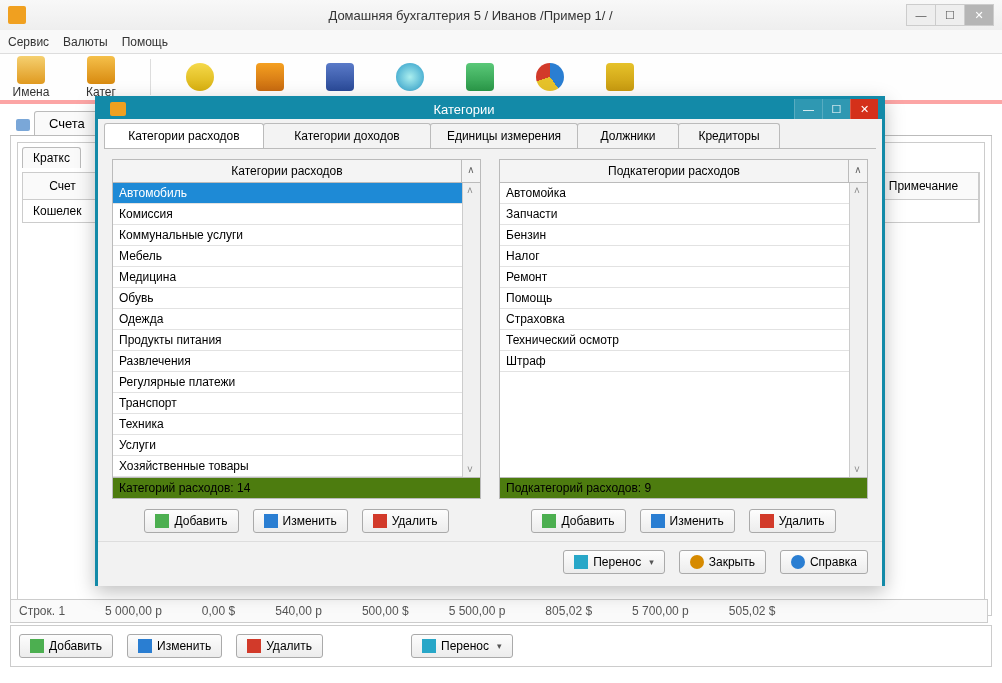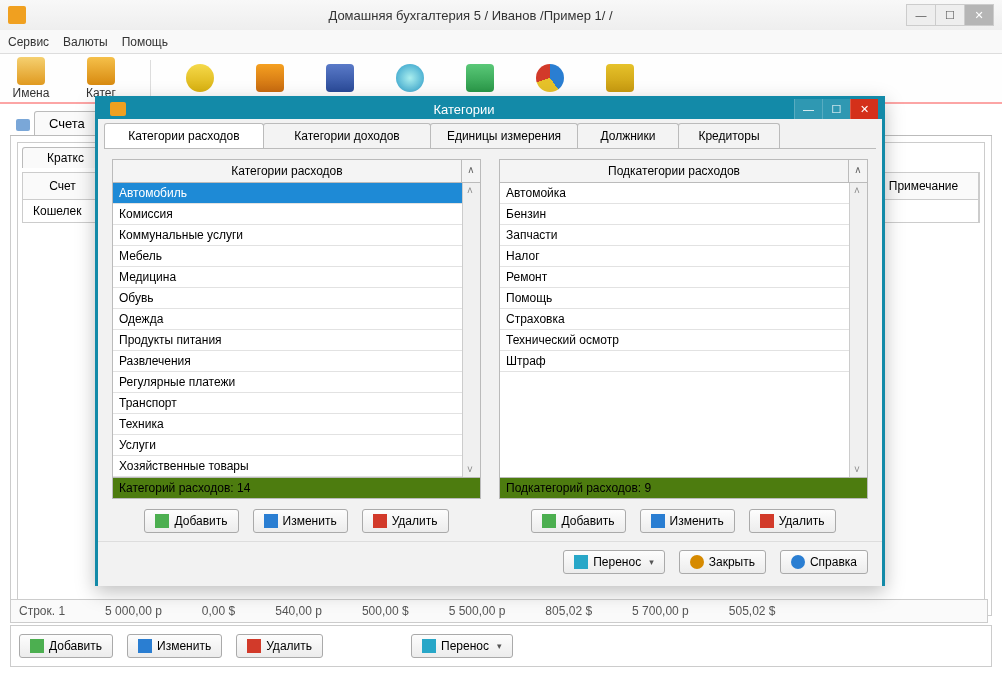--- a/index.html
+++ b/index.html
@@ -10,33 +10,33 @@
 .main-titlebar { height: 30px; background: linear-gradient(#f8f8f8, #eee); display: flex; align-items: center; padding: 0 8px; }
 .main-titlebar .folder-icon { width: 18px; height: 18px; background: #f0a020; border-radius: 2px; margin-right: 8px; }
 .main-title { flex: 1; text-align: center; color: #333; font-size: 13px; }
 .main-win-buttons { display: flex; }
 .main-win-buttons .wb { width: 30px; height: 22px; background: #eee; border: 1px solid #ccc; margin-left: -1px; display: flex; align-items: center; justify-content: center; font-size: 11px; color: #555; }
 .main-win-buttons .wb.close { background: #b5b5b5; color: #fff; }
 
 .menubar { height: 24px; background: #f9f9f9; border-bottom: 1px solid #ddd; display: flex; align-items: center; padding: 0 8px; gap: 14px; color: #333; }
 .menubar span { cursor: default; }
 
-.toolbar { height: 50px; background: #fefefe; border-bottom: 2px solid #fca5a5; display: flex; align-items: center; padding: 4px 10px; gap: 28px; }
+.toolbar { height: 50px; background: #fefefe; border-bottom: 4px solid #fca5a5; display: flex; align-items: center; padding: 4px 10px; gap: 28px; }
 .toolbar-item { display: flex; flex-direction: column; align-items: center; font-size: 11px; color: #333; width: 42px; }
 .toolbar-item .ticon { width: 28px; height: 28px; border-radius: 4px; margin-bottom: 1px; }
 .toolbar .sep { width: 1px; height: 36px; background: #ddd; }
 
 .main-body { flex: 1; padding: 6px 10px 10px 10px; position: relative; }
 .tabstrip { height: 26px; display: flex; align-items: flex-end; border-bottom: 1px solid #bbb; }
 .tabstrip .tab-icon { width: 14px; height: 12px; background: #7aa7d8; border-radius: 2px; margin: 0 4px 4px 6px; }
 .tab { padding: 4px 14px; border: 1px solid #bbb; border-bottom: none; background: #fafafa; border-top-left-radius: 3px; border-top-right-radius: 3px; font-size: 13px; }
 
 .panel-under { border: 1px solid #ccc; border-top: none; padding: 6px; height: 480px; }
 .panel-under-inner { border: 1px solid #ccc; padding: 4px; height: 100%; }
-.inner-tab { display: inline-block; padding: 3px 24px; border: 1px solid #bbb; border-bottom: none; background: #fafafa; border-top-left-radius: 3px; border-top-right-radius: 3px; }
+.inner-tab { display: inline-block; padding: 3px 10px; border: 1px solid #bbb; border-bottom: none; background: #fafafa; border-top-left-radius: 3px; border-top-right-radius: 3px; }
 
 .grid-head { display: flex; border: 1px solid #ccc; margin-top: 4px; }
 .grid-head .cell { padding: 6px 10px; border-right: 1px solid #ccc; text-align: center; flex: 1; background: #fafafa; }
 .grid-row { display: flex; border: 1px solid #ccc; border-top: none; }
 .grid-row .cell { padding: 4px 10px; border-right: 1px solid #ccc; flex: 1; background: #fff; }
 
 .summary-row { position: absolute; left: 10px; right: 14px; bottom: 60px; border: 1px solid #ccc; background: #fafafa; padding: 4px 8px; display: flex; gap: 40px; color: #555; font-size: 12px; overflow: hidden; white-space: nowrap; }
 
 .bottom-buttons { position: absolute; left: 10px; right: 10px; bottom: 16px; border: 1px solid #ccc; padding: 8px; display: flex; gap: 14px; background: #fff; }
 
@@ -258,22 +258,22 @@
     </div>
 
     <div class="list-panel">
       <div class="list-header">
         <div class="lh-title">Подкатегории расходов</div>
         <div class="lh-scroll">∧</div>
       </div>
       <div class="list-body">
         <div class="list-items" id="right-items">
             <div class="item">Автомойка</div>
+            <div class="item">Запчасти</div>
             <div class="item">Бензин</div>
-            <div class="item">Запчасти</div>
             <div class="item">Налог</div>
             <div class="item">Ремонт</div>
             <div class="item">Помощь</div>
             <div class="item">Страховка</div>
             <div class="item">Технический осмотр</div>
             <div class="item">Штраф</div>
           </div>
         <div class="list-scrollbar"></div>
       </div>
       <div class="list-footer">Подкатегорий расходов: 9</div>

